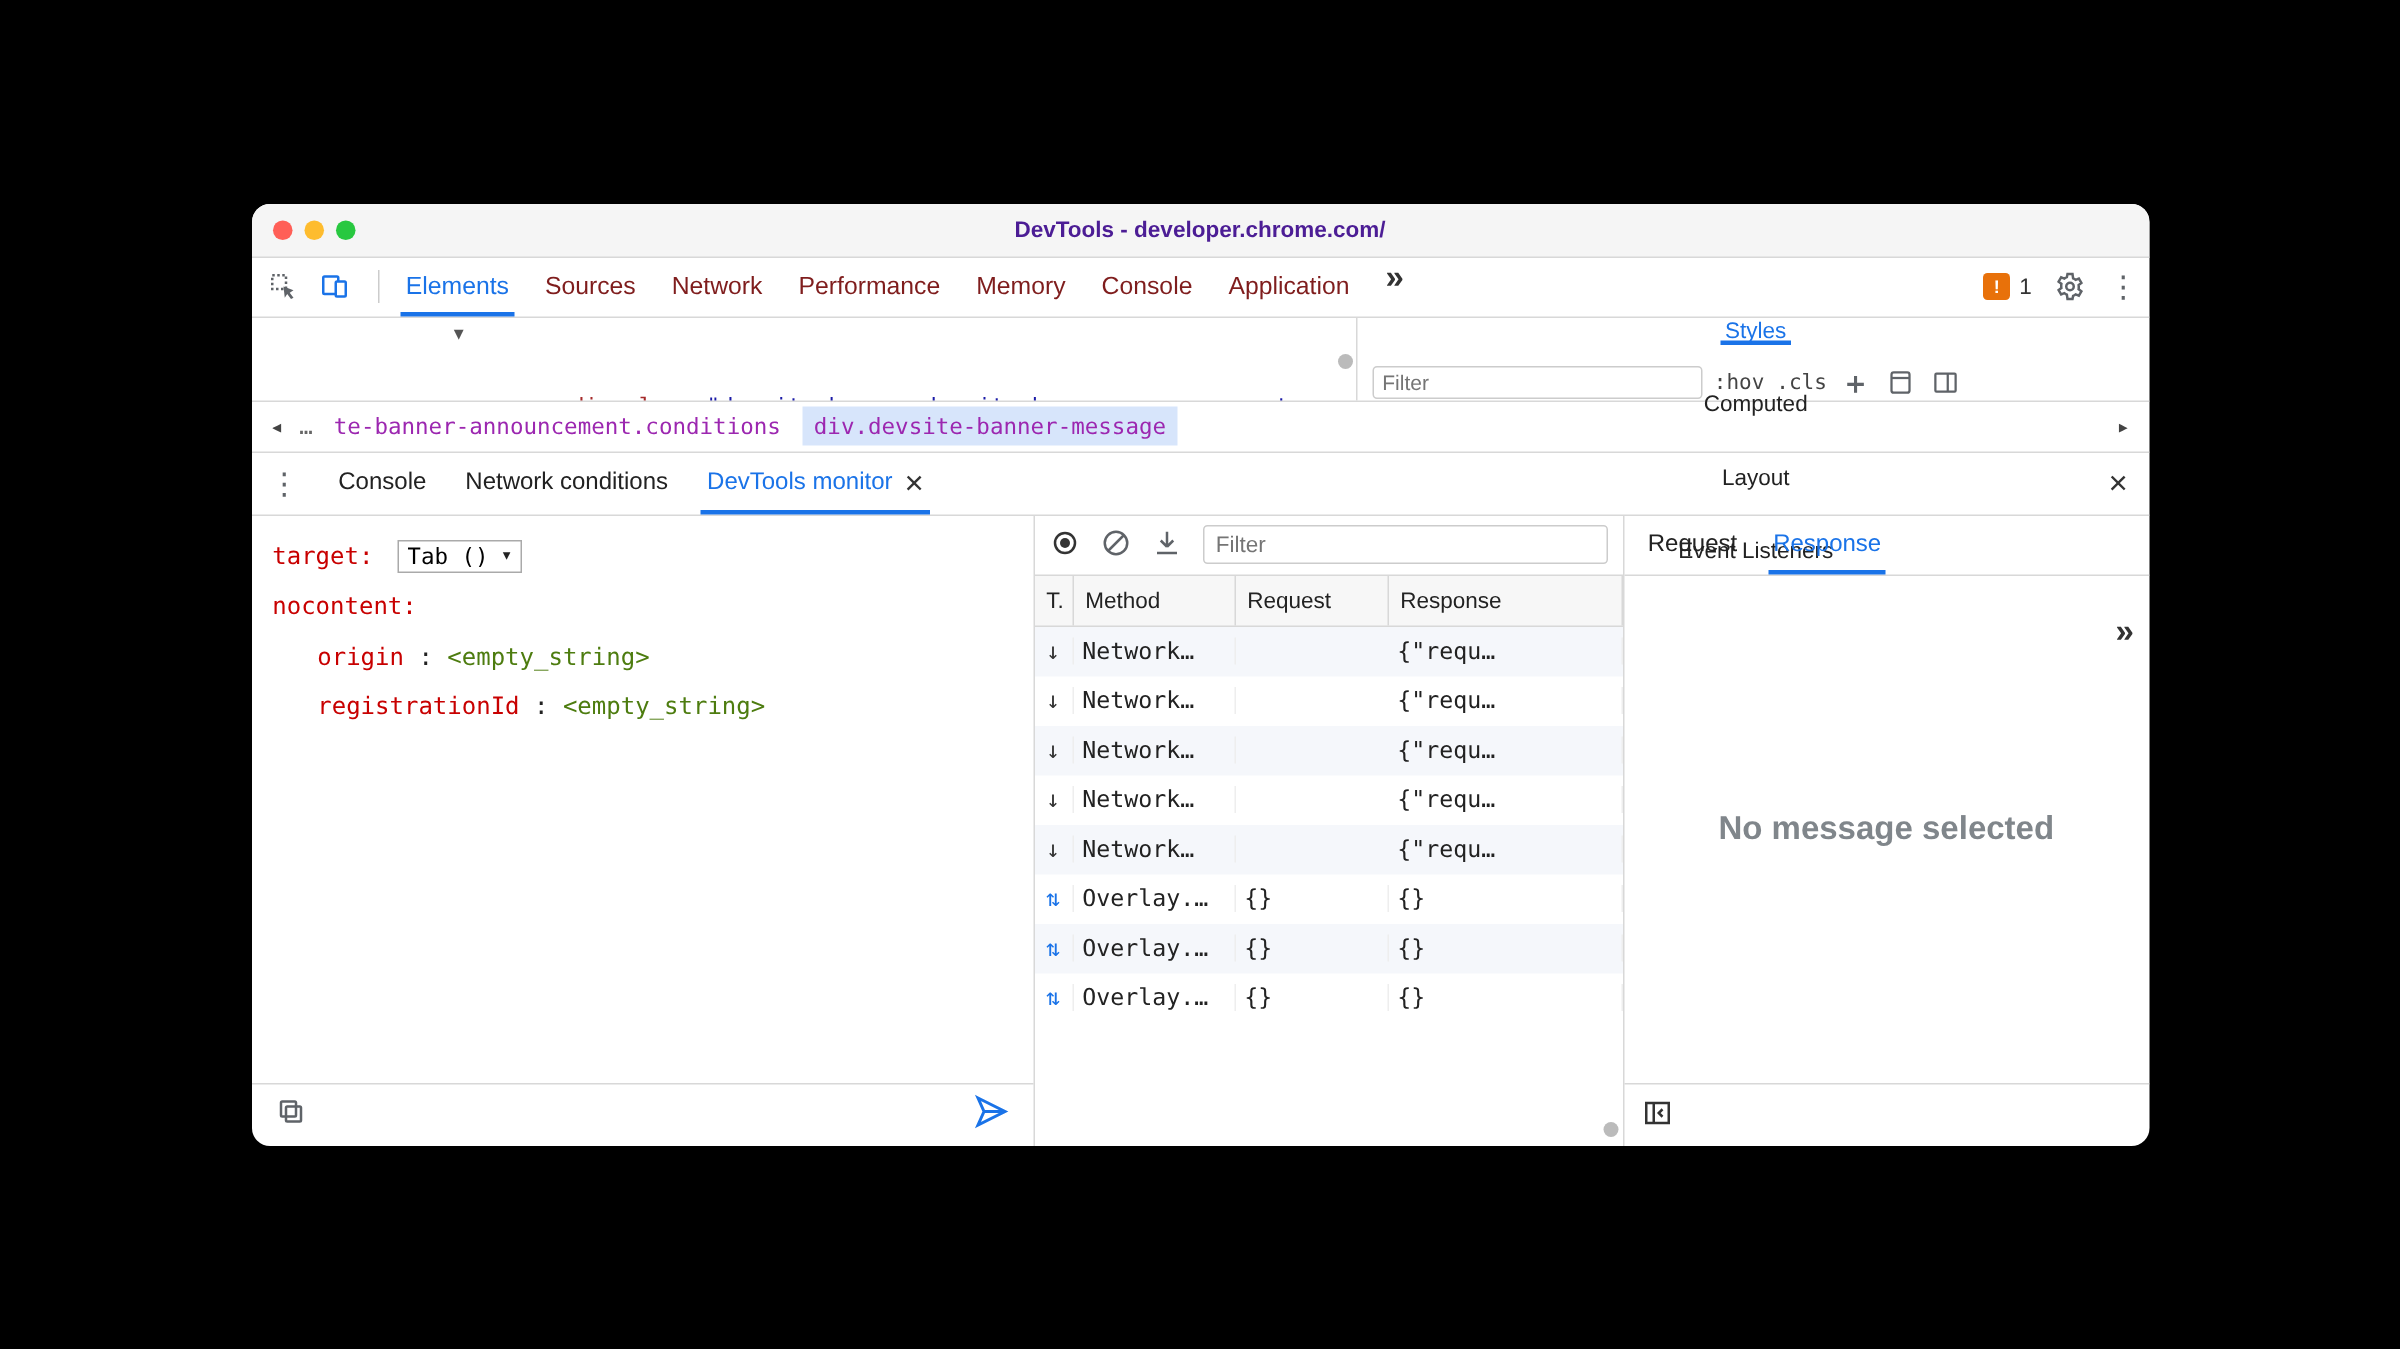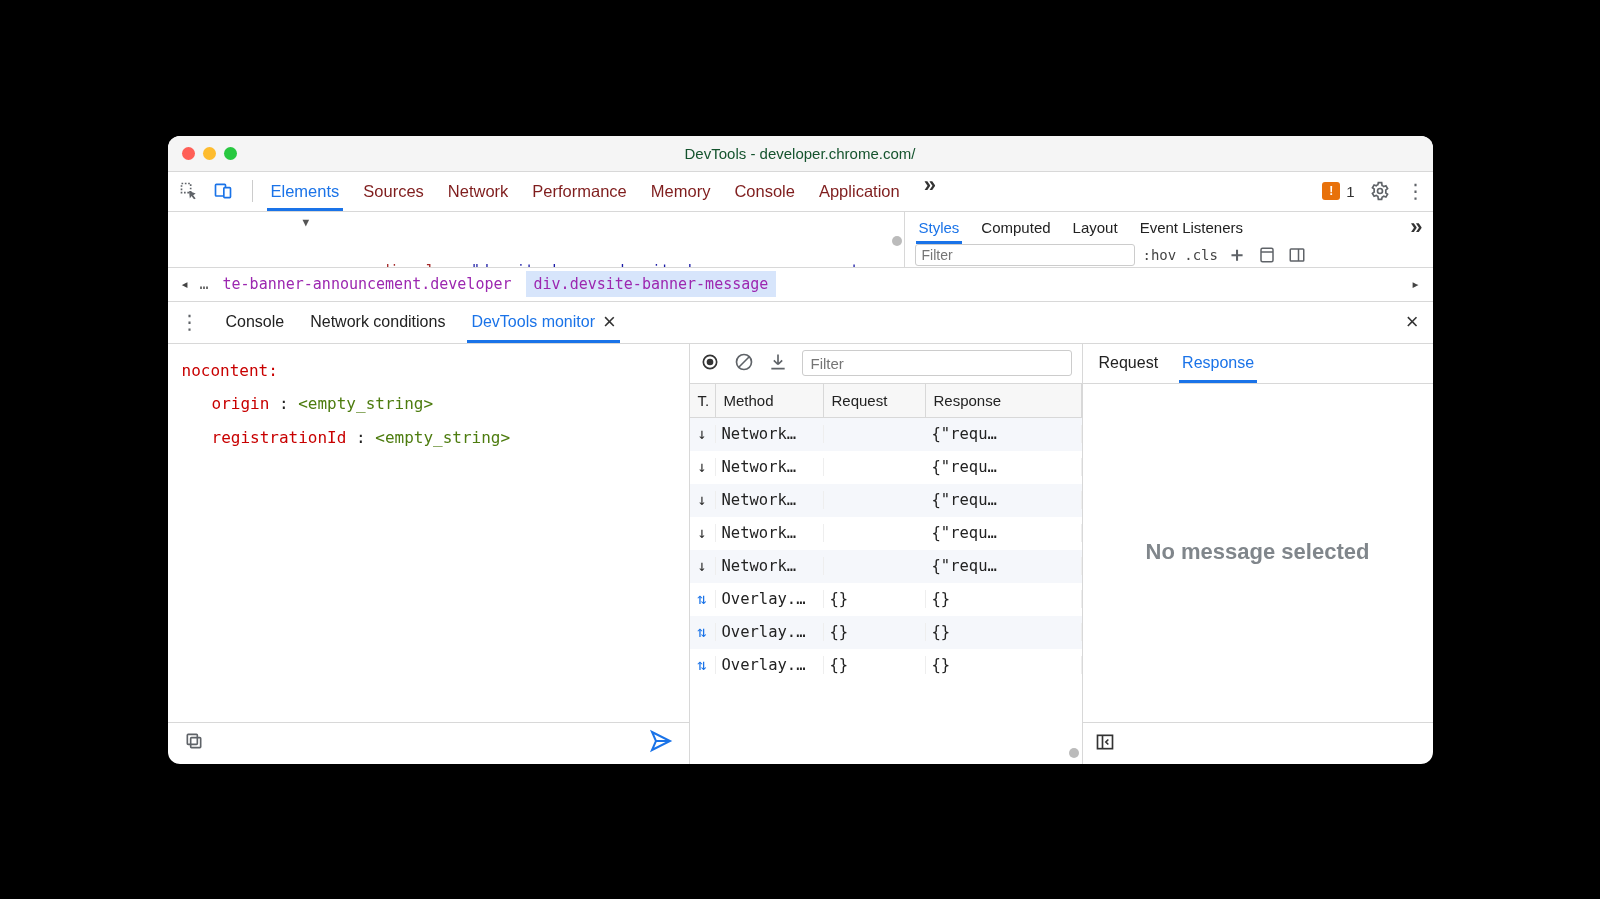--- a/index.html
+++ b/index.html
@@ -31,21 +31,21 @@
     align-items: center;
     padding: 0 14px;
     position: relative;
     border-bottom: 1px solid #d8d8d8;
   }
   .traffic { display: flex; gap: 8px; }
   .dot { width: 13px; height: 13px; border-radius: 50%; }
   .dot.red { background:#ff5f57; }
   .dot.yellow { background:#febc2e; }
   .dot.green { background:#28c840; }
-  .title { position:absolute; left:0; right:0; text-align:center; font-weight:400; font-size:15px; color:#14532d;}
+  .title { position:absolute; left:0; right:0; text-align:center; font-weight:700; font-size:15px; color:#4c1d95;}
   .toolbar {
     height: 40px;
     display:flex;
     align-items:center;
     border-bottom: 1px solid #d8d8d8;
     padding: 0 6px 0 10px;
     gap: 18px;
     font-size: 16px;
   }
   .tb-icons { display:flex; gap:12px; align-items:center;}
@@ -55,21 +55,21 @@
   .tab.active { color:#1a73e8; }
   .tab.active::after { content:""; position:absolute; bottom:0; left:-4px; right:-4px; height:3px; background:#1a73e8;}
   .tb-right { display:flex; align-items:center; gap:14px; margin-left:auto; }
   .warn-badge { background:#e8710a; color:#fff; width:18px; height:18px; border-radius:3px; display:inline-flex; align-items:center; justify-content:center; font-size:12px; font-weight:bold;}
   .warn-count { font-size:15px; color:#333; margin-left:-8px;}
   .mid-row { display:flex; height:56px; border-bottom:1px solid #d8d8d8;}
   .elements-snippet { flex:1; font-family:"Menlo","Consolas",monospace; font-size:15px; padding:2px 6px 2px 150px; overflow:hidden; white-space:pre-wrap; line-height:1.55; position:relative; border-right:1px solid #d8d8d8;}
   .tok-brown { color:#a52a2a;}
   .tok-blue { color:#1a1aa6;}
   .sidepanel { width:528px; display:flex; flex-direction:column;}
-  .sp-tabs-row { display:flex; align-items:center; gap:22px; height:32px; padding:0 10px 0 14px;}
+  .sp-tabs-row { display:flex; align-items:center; gap:32px; height:32px; padding:0 10px 0 14px;flex-direction:column;}
   .sp-tab { font-size:15px; position:relative; display:flex; align-items:center; height:100%; cursor:pointer;}
   .sp-tab.active { color:#1a73e8;}
   .sp-tab.active::after { content:""; position:absolute; bottom:-1px; left:-3px; right:-3px; height:3px; background:#1a73e8;}
   .sp-filter-row { display:flex; align-items:center; gap:8px; padding:0 10px; height:24px;}
   .sp-filter { border:1px solid #ccc; border-radius:3px; height:22px; padding:0 6px; width:220px; font-size:14px; color:#888;}
   .sp-btn { font-size:14px; font-family:"Menlo",monospace; color:#444; cursor:pointer;}
   .breadcrumb-row { height:34px; display:flex; align-items:center; padding: 0 8px; border-bottom:1px solid #d8d8d8; font-family:"Menlo",monospace; font-size:15px; gap:6px;}
   .bc-arrow { width:18px; text-align:center; color:#444; cursor:pointer;}
   .crumb { padding:4px 8px; color:#9c27b0; cursor:pointer;}
   .crumb.sel { background:#d7e5fb;}
@@ -200,40 +200,44 @@
               <path d="M14 4v16"></path>
             </svg>
           </span>
       </div>
     </div>
   </div>
 
   <div class="breadcrumb-row">
     <span class="bc-arrow">◂</span>
     <span class="dots">…</span>
-    <span class="crumb">te-banner-announcement.developer</span>
+    <span class="crumb">te-banner-announcement.conditions</span>
     <span class="crumb sel">div.devsite-banner-message</span>
     <span class="bc-arrow" style="margin-left:auto">▸</span>
   </div>
 
   <div class="drawer-tabs">
     <span class="drawer-kebab">⋮</span>
     <div class="dtab">Console</div>
     <div class="dtab">Network conditions</div>
     <div class="dtab active">
       <span>DevTools monitor</span>
       <span class="close-x" style="margin-left:8px">×</span>
     </div>
     <span class="close-x drawer-close">×</span>
   </div>
 
   <div class="drawer-body">
 
     <div class="cmd-editor">
       <div class="cmd-content">
+        <div>
+          <span class="kw">target:</span>
+          <span class="select-wrap"><select class="select-box"><option>Tab ()</option></select></span>
+        </div>
         <div>
           <span class="kw">nocontent:</span>
         </div>
         <div class="indent1"><span class="kw">origin</span><span> : </span><span class="placeholder">&lt;empty_string&gt;</span></div>
         <div class="indent1"><span class="kw">registrationId</span><span> : </span><span class="placeholder">&lt;empty_string&gt;</span></div>
       </div>
       <div class="cmd-footer">
         <span style="color:#5f6368">
           <svg width="20" height="20" viewBox="0 0 24 24" fill="none" stroke="currentColor" stroke-width="2">
               <rect x="8" y="8" width="12" height="12" rx="1"></rect>

